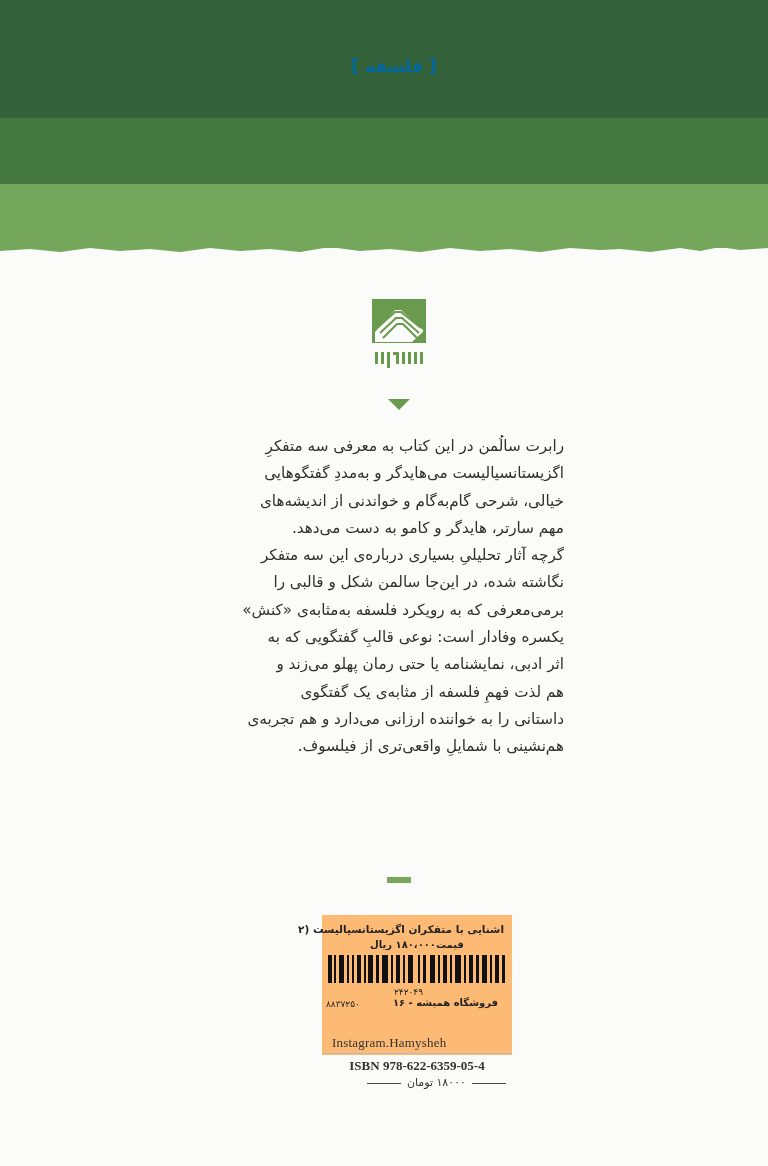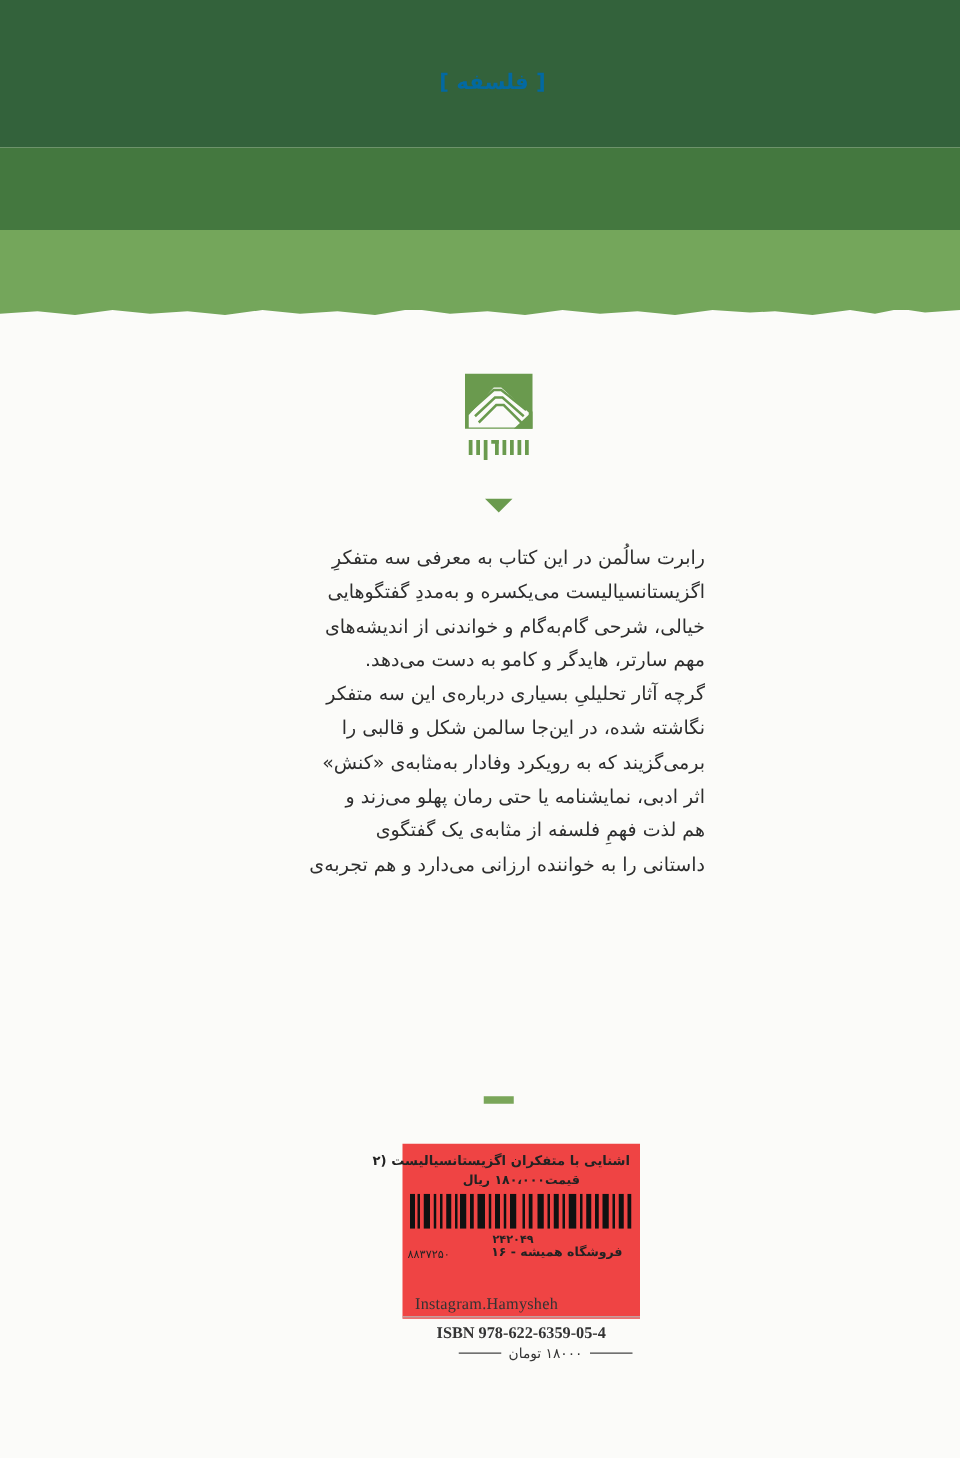--- a/index.html
+++ b/index.html
@@ -32,37 +32,37 @@
       direction:rtl; text-align:justify; text-align-last:right;
       color:#2e2e2e; font-size:15.2px; line-height:27.3px;
       font-family:"DejaVu Sans", sans-serif;
     }
     .blurb .line { display:block; white-space:nowrap; overflow:hidden; }
     .dash {
       position:absolute; left:387px; top:877px; width:24px; height:6px; background:#7aa65a;
     }
     .sticker {
       position:absolute; left:322px; top:915px; width:190px; height:140px;
-      background:#ef4444;
+      background:#fdba74;
     }
     .st-title {
       position:absolute; top:8px; right:8px; width:178px; text-align:center; direction:rtl;
       font-size:10.5px; color:#222; font-weight:bold; white-space:nowrap;
     }
     .st-price {
       position:absolute; top:24px; left:0; width:190px; text-align:center; direction:rtl;
       font-size:10px; color:#222; font-weight:bold;
     }
     .barcode { position:absolute; top:40px; left:4px; width:182px; height:28px; }
     .st-shop {
       position:absolute; top:82px; right:14px; direction:rtl;
       font-size:10px; color:#222; font-weight:bold;
     }
     .st-phone-top {
-      position:absolute; top:72px; left:72px; font-size:9px; color:#222; font-weight:bold;
+      position:absolute; top:72px; left:72px; font-size:9px; color:#222; font-weight:normal;
     }
     .st-phone {
       position:absolute; top:84px; left:4px; font-size:9px; color:#222; font-weight:normal;
     }
     .st-insta {
       position:absolute; top:120px; left:10px; font-size:13px; color:#333;
       font-family:Liberation Serif, serif; letter-spacing:0.2px;
     }
     .isbn-rule { position:absolute; left:322px; top:1053px; width:190px; height:1px; background:#bbb; }
     .isbn {
@@ -103,29 +103,31 @@
       <rect x="31" y="54" width="3" height="12"></rect>
     <rect x="37" y="54" width="3" height="12"></rect>
       <rect x="43" y="54" width="3" height="12"></rect>
     <rect x="49" y="54" width="3" height="12"></rect>
   </g>
 </svg>
 <div class="triangle"></div>
 
 <div class="blurb">
   <span class="line">رابرت سالُمن در این کتاب به معرفی سه متفکرِ</span>
-  <span class="line">اگزیستانسیالیست می‌یکسره و به‌مددِ گفتگوهایی</span>
+  <span class="line">اگزیستانسیالیست می‌هایدگر و به‌مددِ گفتگوهایی</span>
   <span class="line">خیالی، شرحی گام‌به‌گام و خواندنی از اندیشه‌های</span>
   <span class="line">مهم سارتر، هایدگر و کامو به دست می‌دهد.</span>
   <span class="line">گرچه آثار تحلیلیِ بسیاری درباره‌ی این سه متفکر</span>
   <span class="line">نگاشته شده، در این‌جا سالمن شکل و قالبی را</span>
-  <span class="line">برمی‌گزیند که به رویکرد وفادار به‌مثابه‌ی «کنش»</span>
+  <span class="line">برمی‌معرفی که به رویکرد فلسفه به‌مثابه‌ی «کنش»</span>
+  <span class="line">یکسره وفادار است: نوعی قالبِ گفتگویی که به</span>
   <span class="line">اثر ادبی، نمایشنامه یا حتی رمان پهلو می‌زند و</span>
   <span class="line">هم لذت فهمِ فلسفه از مثابه‌ی یک گفتگوی</span>
   <span class="line">داستانی را به خواننده ارزانی می‌دارد و هم تجربه‌ی</span>
+  <span class="line">هم‌نشینی با شمایلِ واقعی‌تری از فیلسوف.</span>
 </div>
 
 <div class="dash"></div>
 
 <div class="sticker">
   <div class="st-title">اشنایی با متفکران اگزیستانسیالیست (۲</div>
   <div class="st-price">قیمت۱۸۰،۰۰۰ ریال</div>
   <svg class="barcode" viewBox="0 0 182 28" preserveAspectRatio="none">
     <g fill="#111">
       <rect x="2" y="0" width="4" height="28"></rect>

